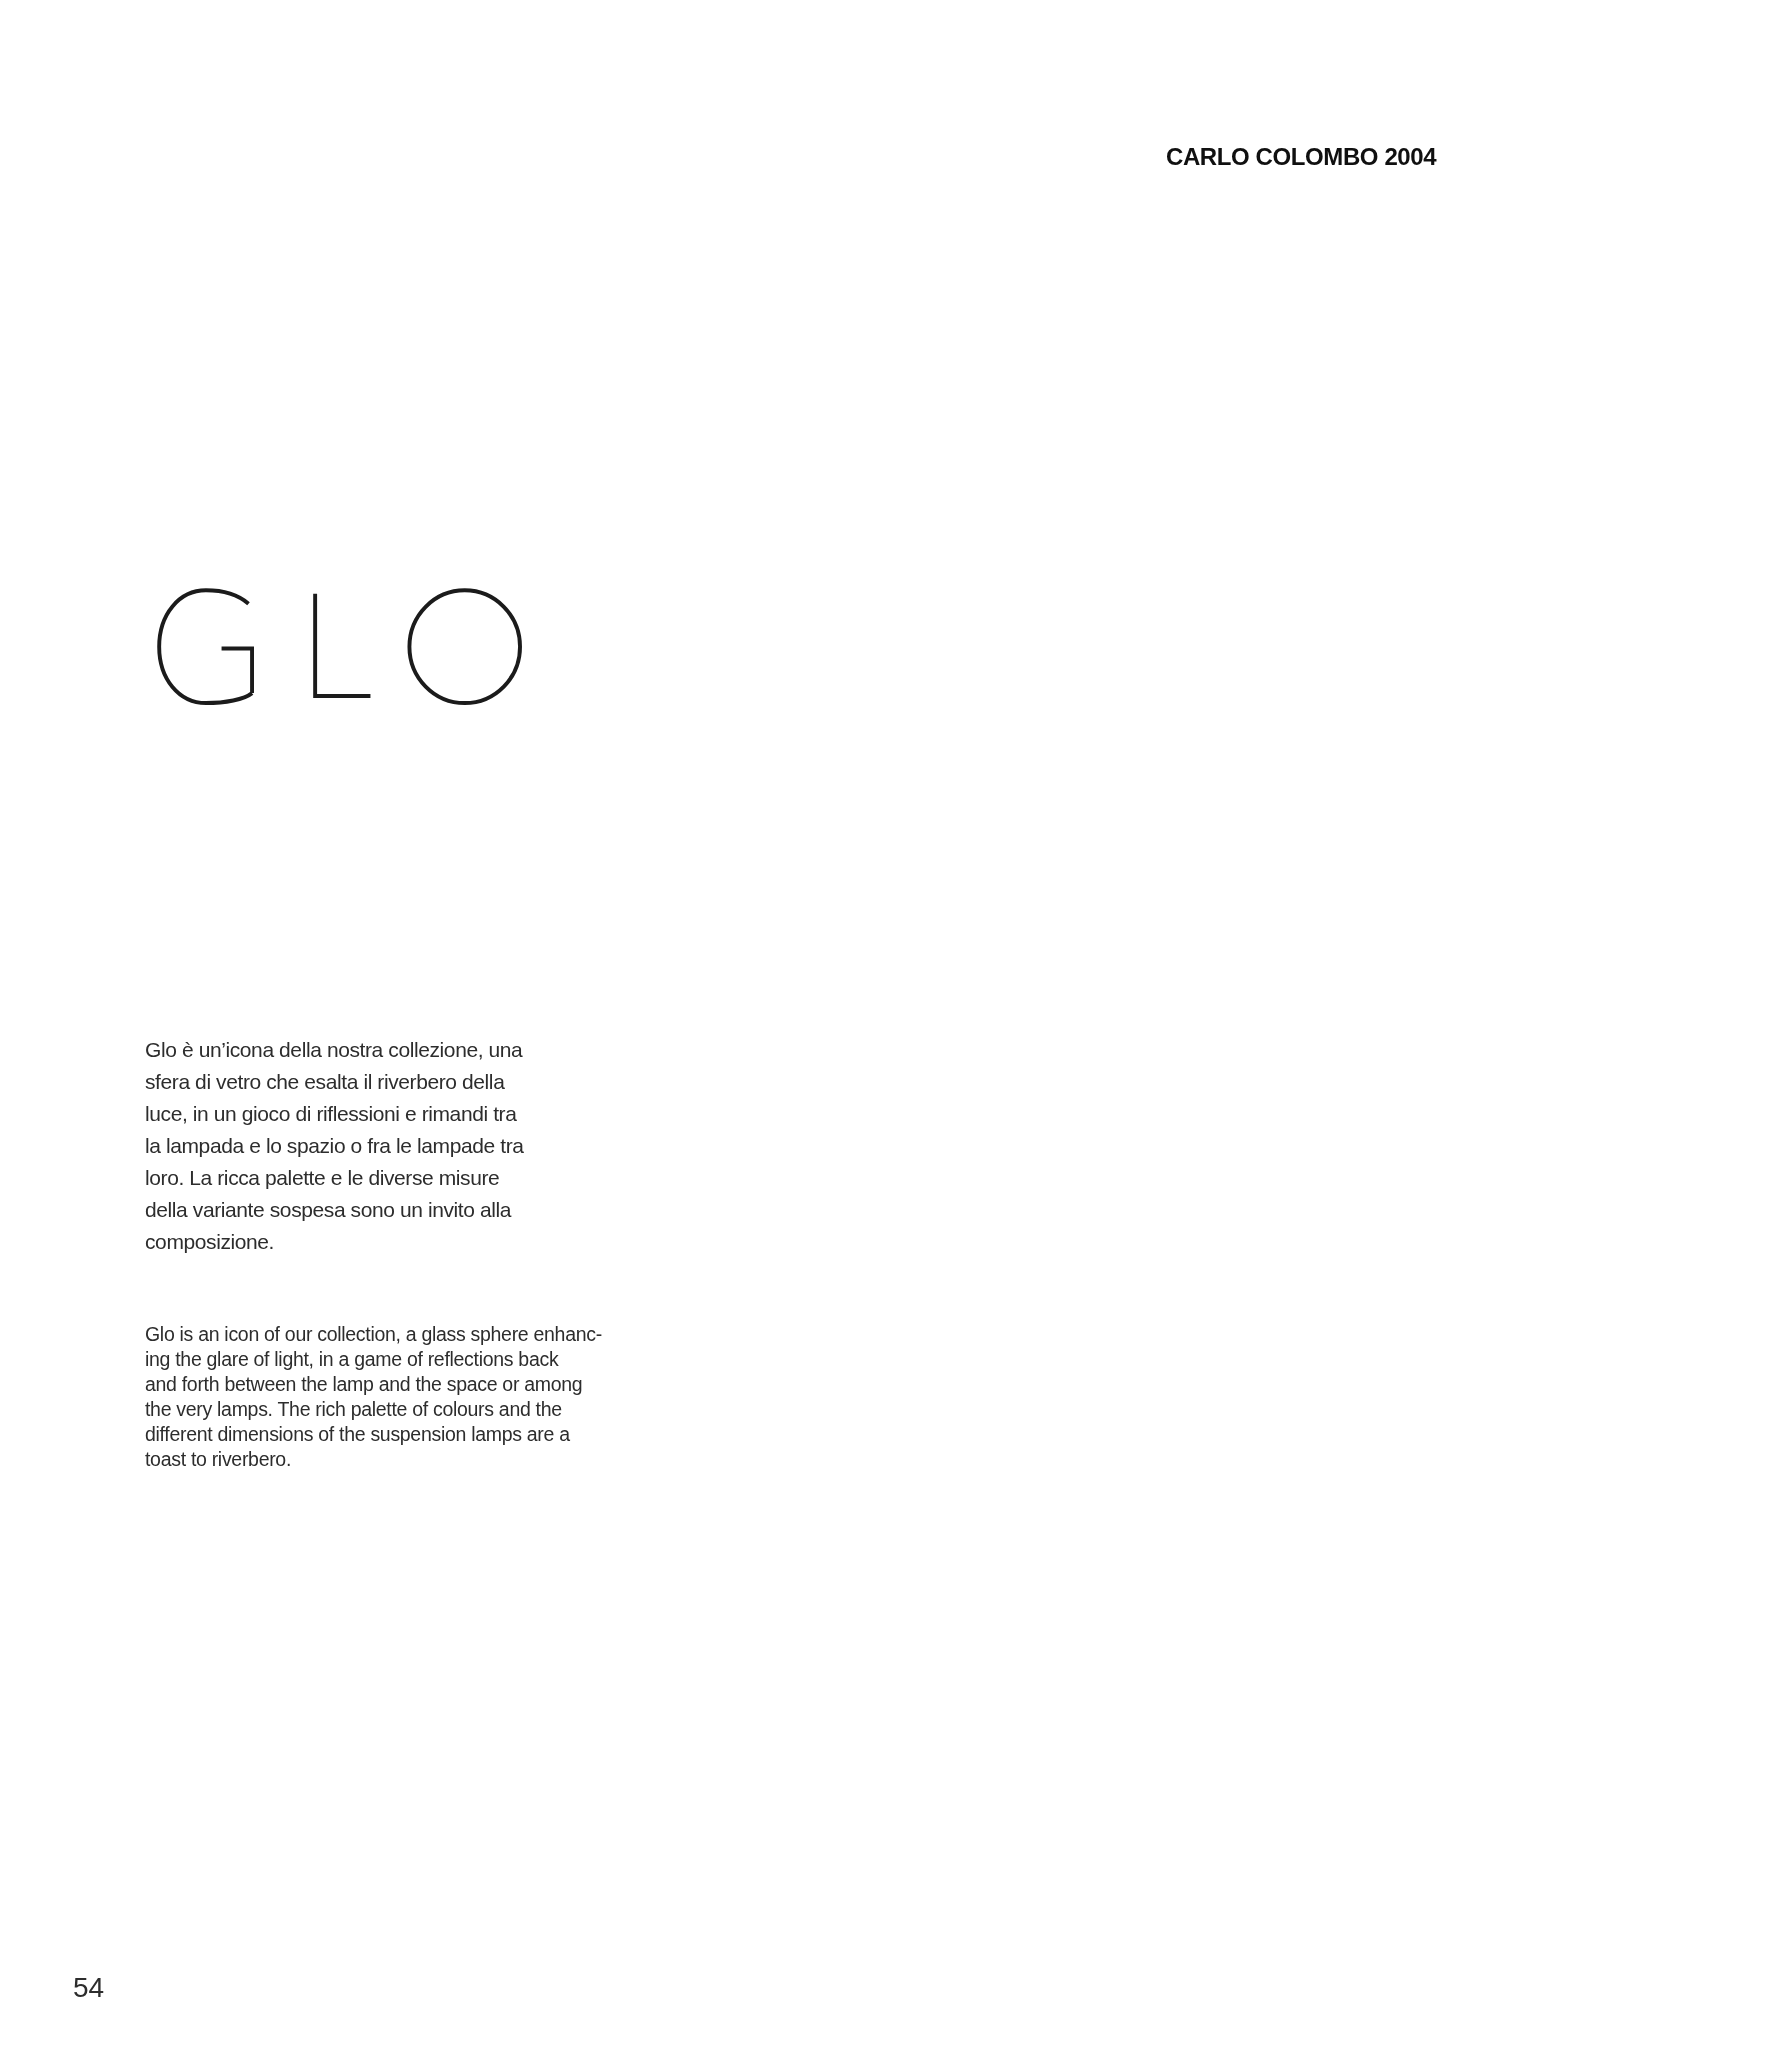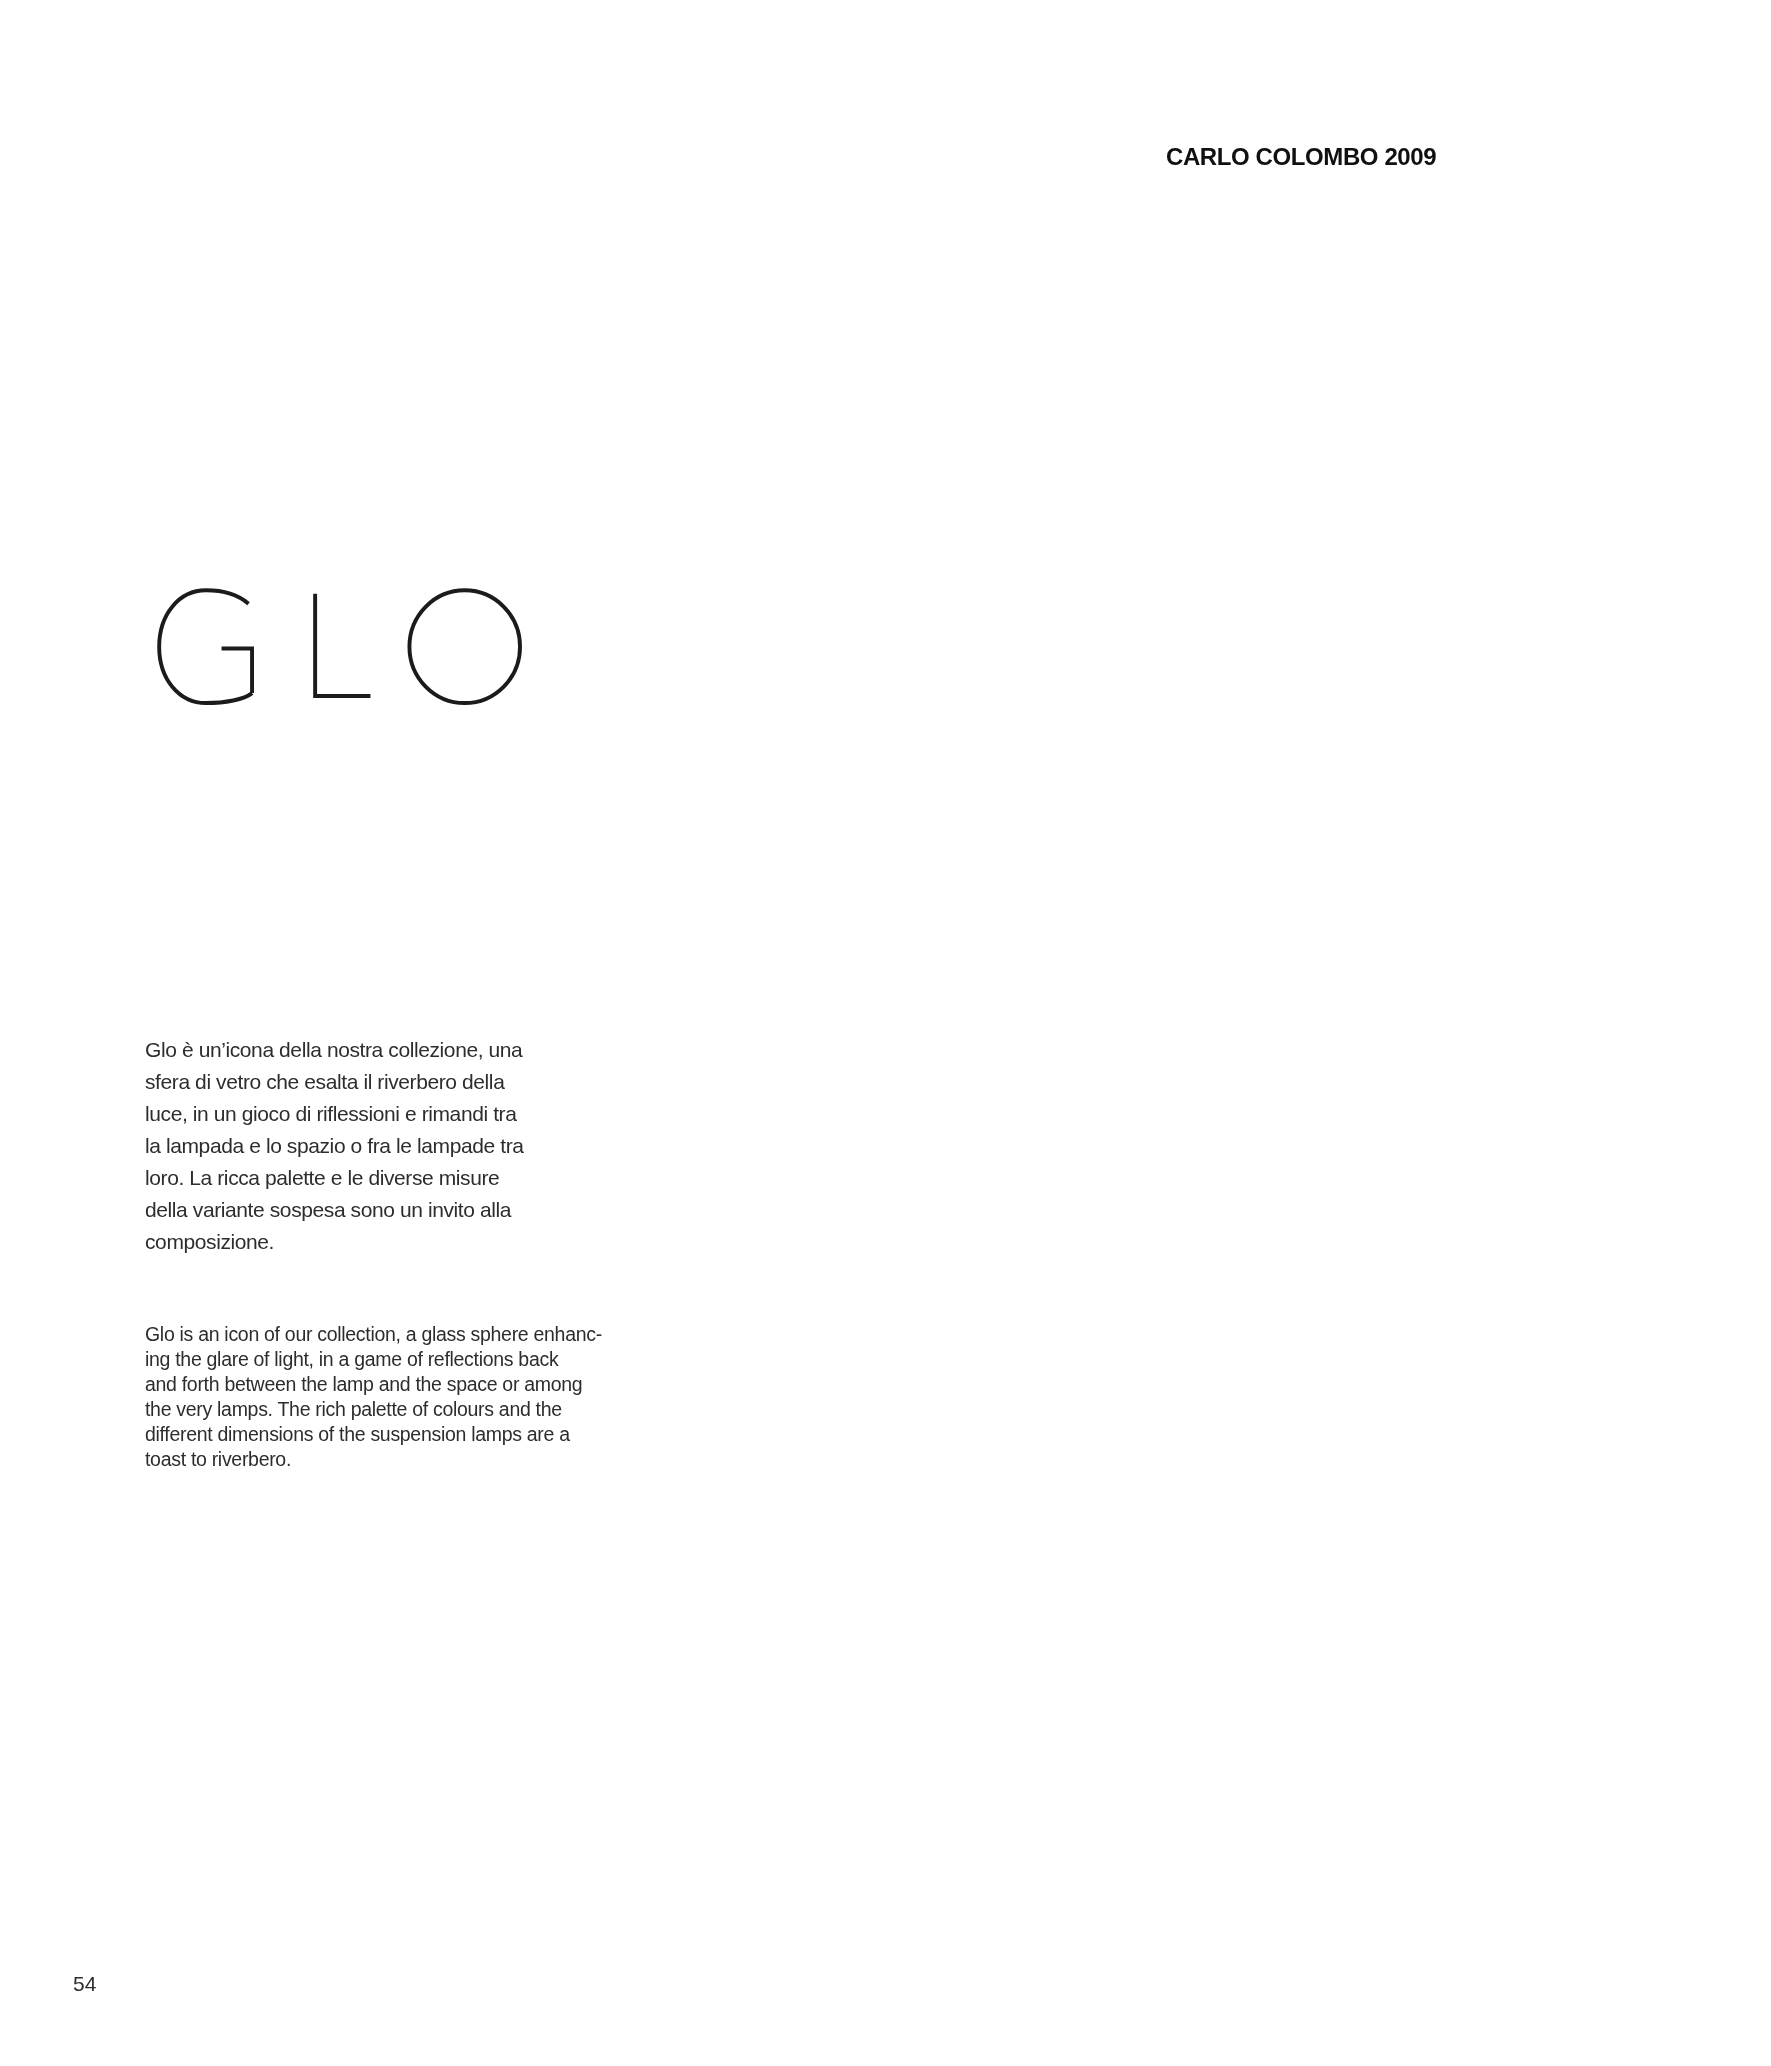--- a/index.html
+++ b/index.html
@@ -59,31 +59,31 @@
     font-weight: 400;
     line-height: 25px;
     letter-spacing: -0.3px;
     color: #2d2d2d;
     white-space: pre-line;
   }
   .page-number {
     position: absolute;
     left: 73px;
     top: 1972px;
-    font-size: 21px;
+    font-size: 28px;
     font-weight: 400;
     color: #2d2d2d;
   }
 </style>
 </head>
 <body>
 
 <div class="page">
 
-  <div class="designer-credit">CARLO COLOMBO 2009</div>
+  <div class="designer-credit">CARLO COLOMBO 2004</div>
 
   <svg class="glo-title" viewBox="0 0 560 200" role="img" aria-label="GLO">
     <g>
       <path d="M146 32 C131 19 110 13 86 13 C48 13 20 47 20 92.5 C20 138 48 172 86 172 C113 172 140 167 151 158 M108 95 L151 95 L151 158"></path>
     </g>
     <g>
       <path d="M240 18 L240 162 L318 162"></path>
     </g>
     <g>
       <ellipse cx="451" cy="92.5" rx="78" ry="79.5"></ellipse>

